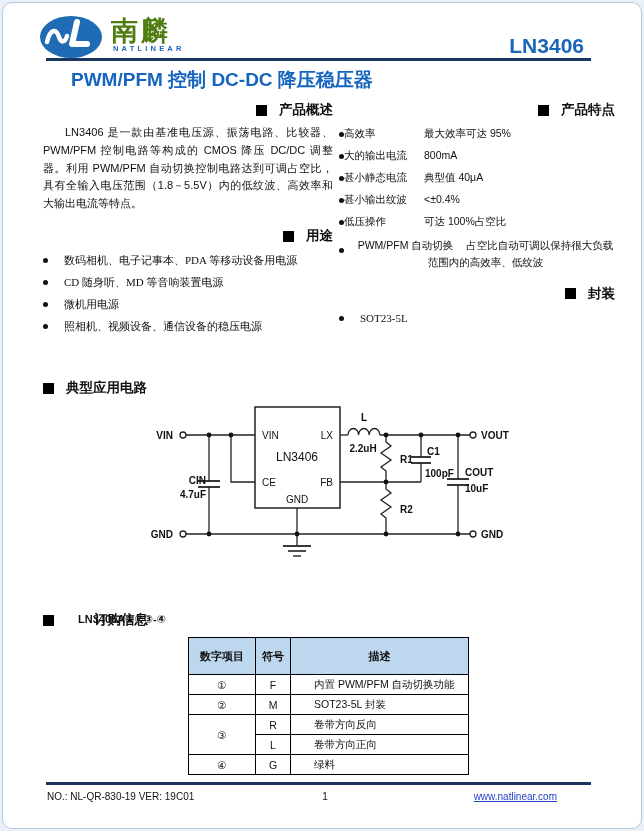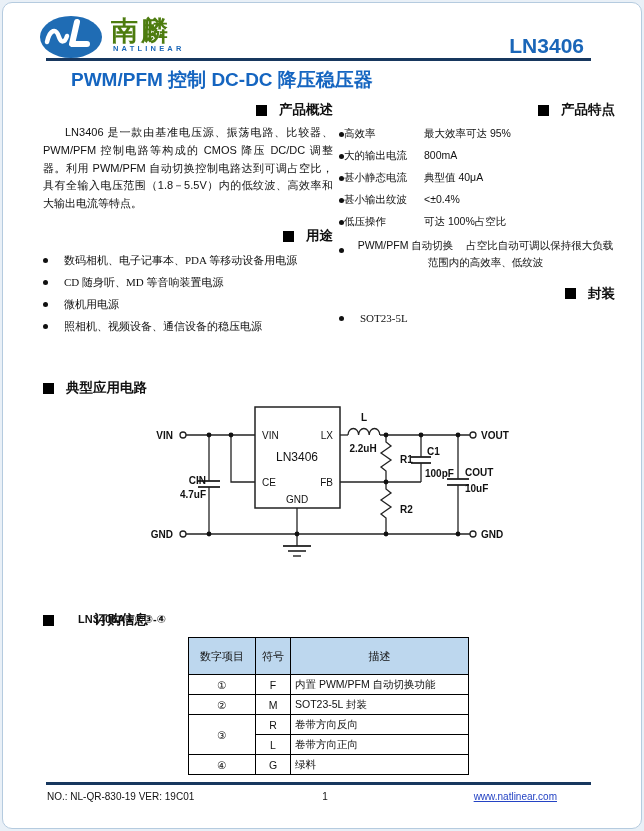--- a/index.html
+++ b/index.html
@@ -44,22 +44,22 @@
   .circuit-head { position:absolute; left:40px; top:376px; }
   .circuit-svg { position:absolute; left:0; top:392px; }
   .circuit-svg text { font-family:"Liberation Sans","DejaVu Sans",sans-serif; font-size:10px; fill:#111; }
   .circuit-svg text.b { font-weight:bold; }
   .circuit-svg text.ic { font-size:12px; }
   
   .order-head { position:absolute; left:40px; top:608px;gap:40px; }
   .part-code { position:absolute; left:75px; top:610px; font-size:11px; font-weight:bold; }
   .order-table { position:absolute; left:185px; top:634px; border-collapse:collapse; }
   .order-table th, .order-table td { border:1.3px solid #000; font-size:10.5px; text-align:center; height:20px; padding:1px 4px; }
-  .order-table th { background:#bdd7ee; font-weight:normal; font-size:11px; height:37px; }
-  .order-table td.desc { text-align:left; padding-left:4px; }
+  .order-table th { background:#bdd7ee; font-weight:bold; font-size:11px; height:37px; }
+  .order-table td.desc { text-align:left; padding-left:23px; }
   
   .footer-rule { position:absolute; left:43px; top:779px; width:545px; height:3px; background:#17375e; }
   .footer-doc { position:absolute; left:44px; top:788px; font-size:10px; }
   .footer-page { position:absolute; left:0; top:788px; width:644px; text-align:center; font-size:10px; }
   .footer-link { position:absolute; right:84px; top:788px; font-size:10px; color:#2443c4; text-decoration:underline; cursor:pointer; }
 </style>
 </head>
 <body>
 
 <div class="page">

